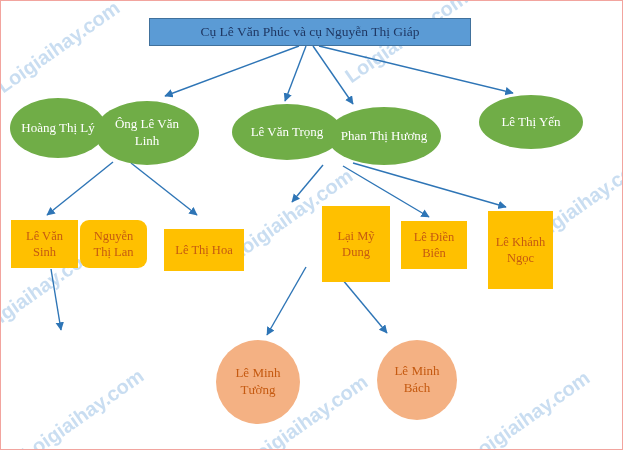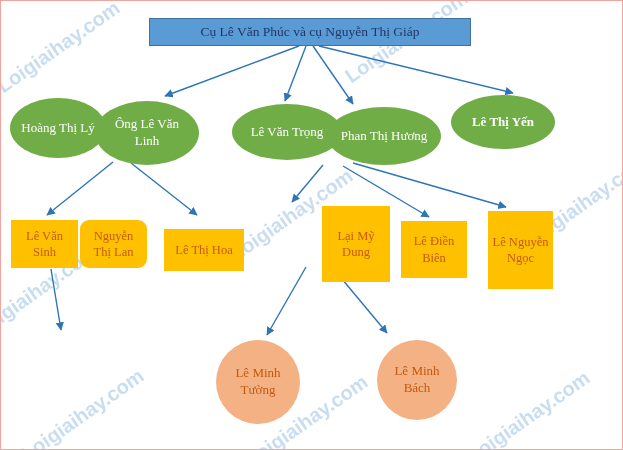--- a/index.html
+++ b/index.html
@@ -108,41 +108,41 @@
   </div>
   <div class="node ellipse" style="left:94px;top:100px;width:104px;height:64px;">
     <span>Ông Lê Văn Linh</span>
   </div>
   <div class="node ellipse" style="left:231px;top:103px;width:110px;height:56px;">
     <span>Lê Văn Trọng</span>
   </div>
   <div class="node ellipse" style="left:326px;top:106px;width:114px;height:58px;">
     <span>Phan Thị Hương</span>
   </div>
-  <div class="node ellipse" style="left:450px;top:94px;width:104px;height:54px;font-weight:bold;">
+  <div class="node ellipse" style="left:478px;top:94px;width:104px;height:54px;">
     <span>Lê Thị Yến</span>
   </div>
 
   <div class="node rect" style="left:10px;top:219px;width:67px;height:48px;">
     <span>Lê Văn Sinh</span>
   </div>
   <div class="node rect" style="left:79px;top:219px;width:67px;height:48px;border-radius:9px;">
     <span>Nguyễn Thị Lan</span>
   </div>
   <div class="node rect" style="left:163px;top:228px;width:80px;height:42px;">
     <span>Lê Thị Hoa</span>
   </div>
   <div class="node rect" style="left:321px;top:205px;width:68px;height:76px;">
     <span>Lại Mỹ Dung</span>
   </div>
-  <div class="node rect" style="left:400px;top:220px;width:66px;height:57px;">
+  <div class="node rect" style="left:400px;top:220px;width:66px;height:48px;">
     <span>Lê Điền Biên</span>
   </div>
   <div class="node rect" style="left:487px;top:210px;width:65px;height:78px;">
-    <span>Lê Nguyễn Ngọc</span>
+    <span>Lê Khánh Ngọc</span>
   </div>
 
   <div class="node circle" style="left:215px;top:339px;width:84px;height:84px;">
     <span>Lê Minh Tường</span>
   </div>
   <div class="node circle" style="left:376px;top:339px;width:80px;height:80px;">
     <span>Lê Minh Bách</span>
   </div>
 
 </div>

